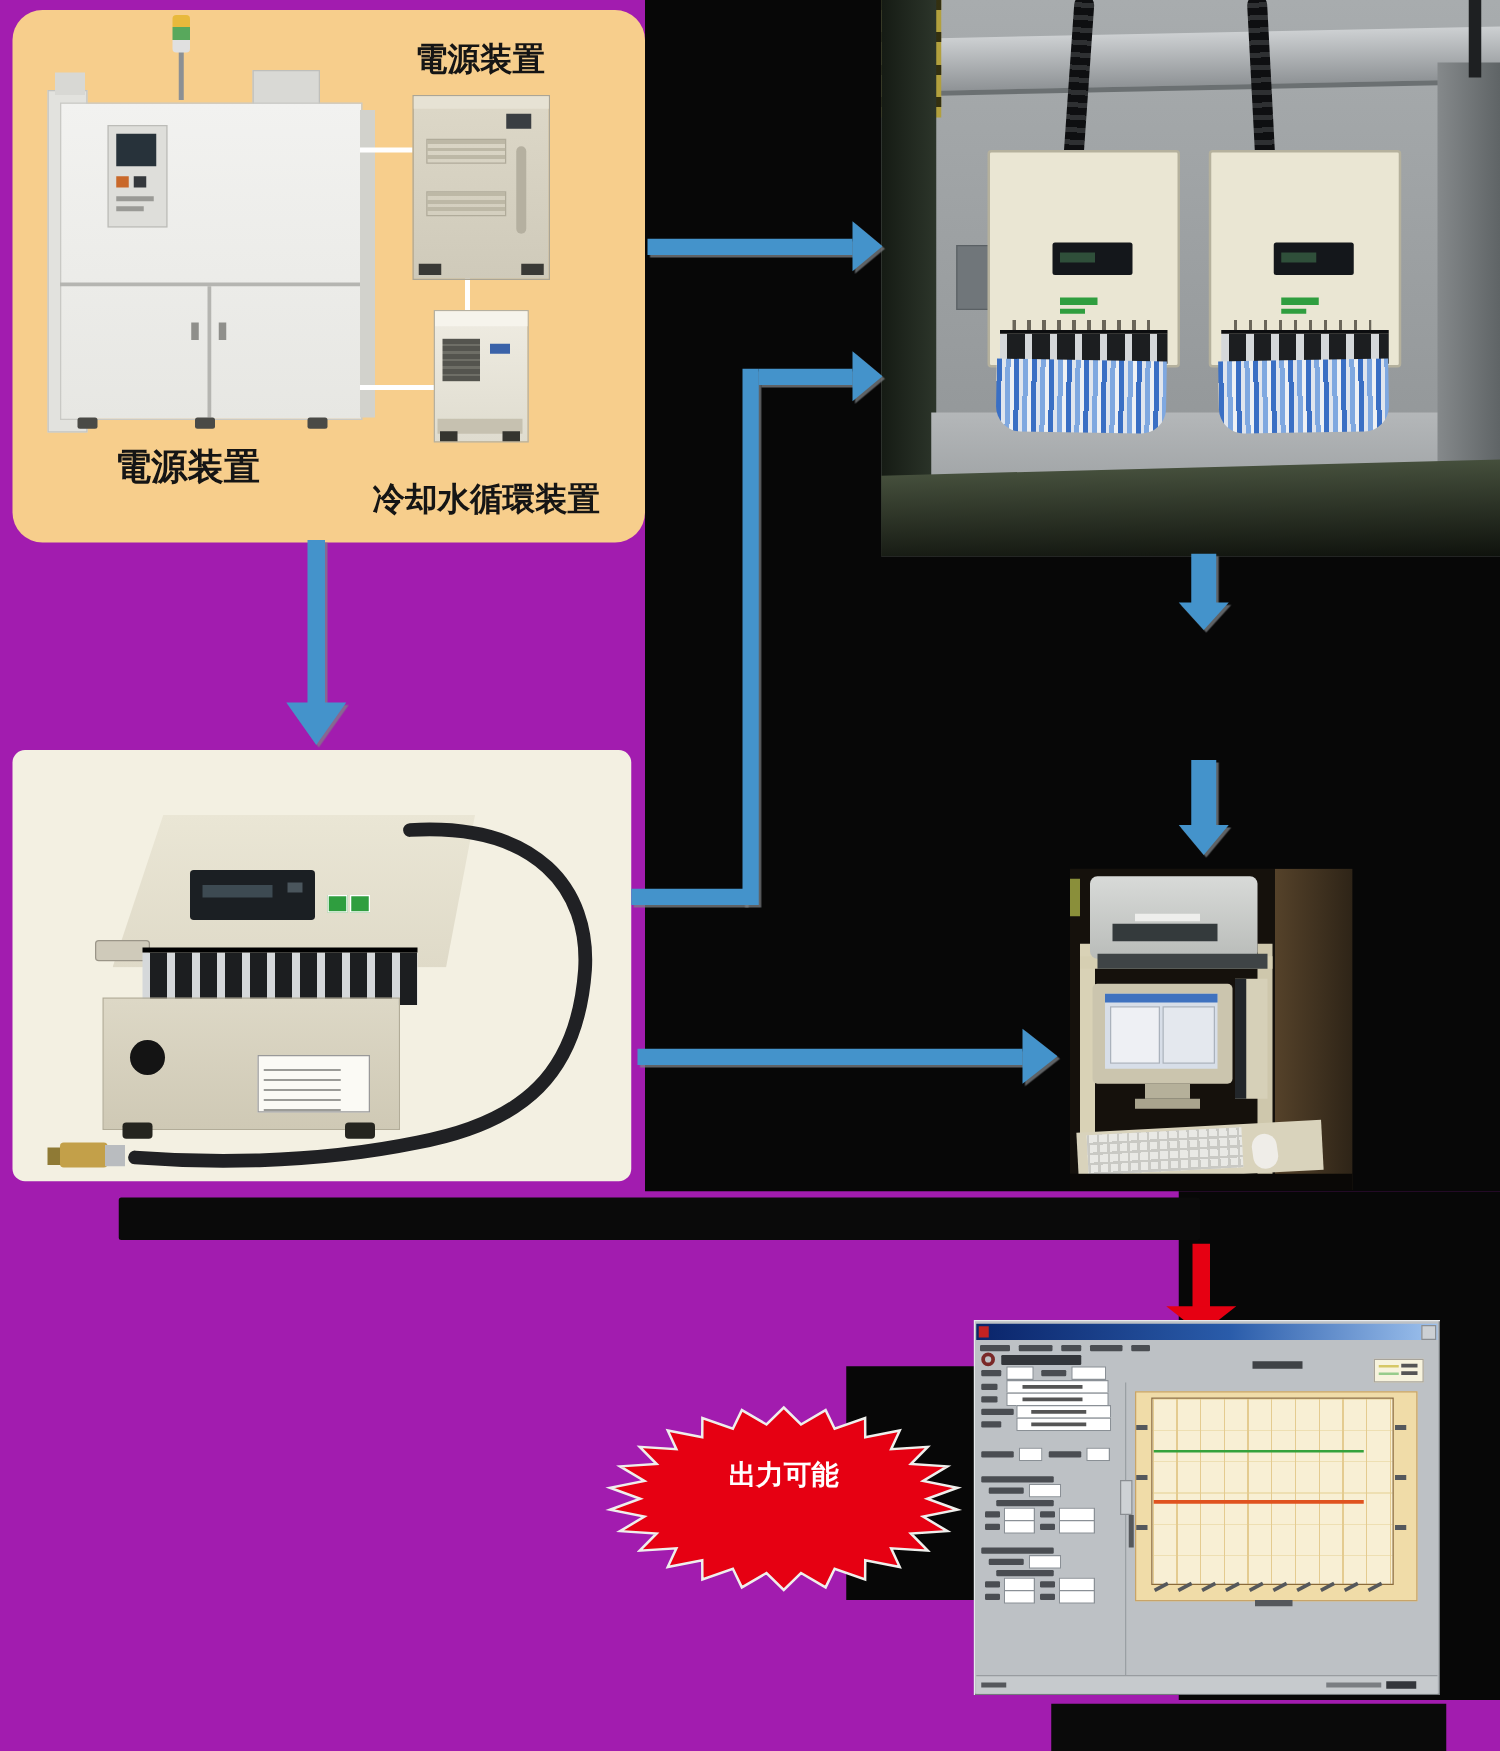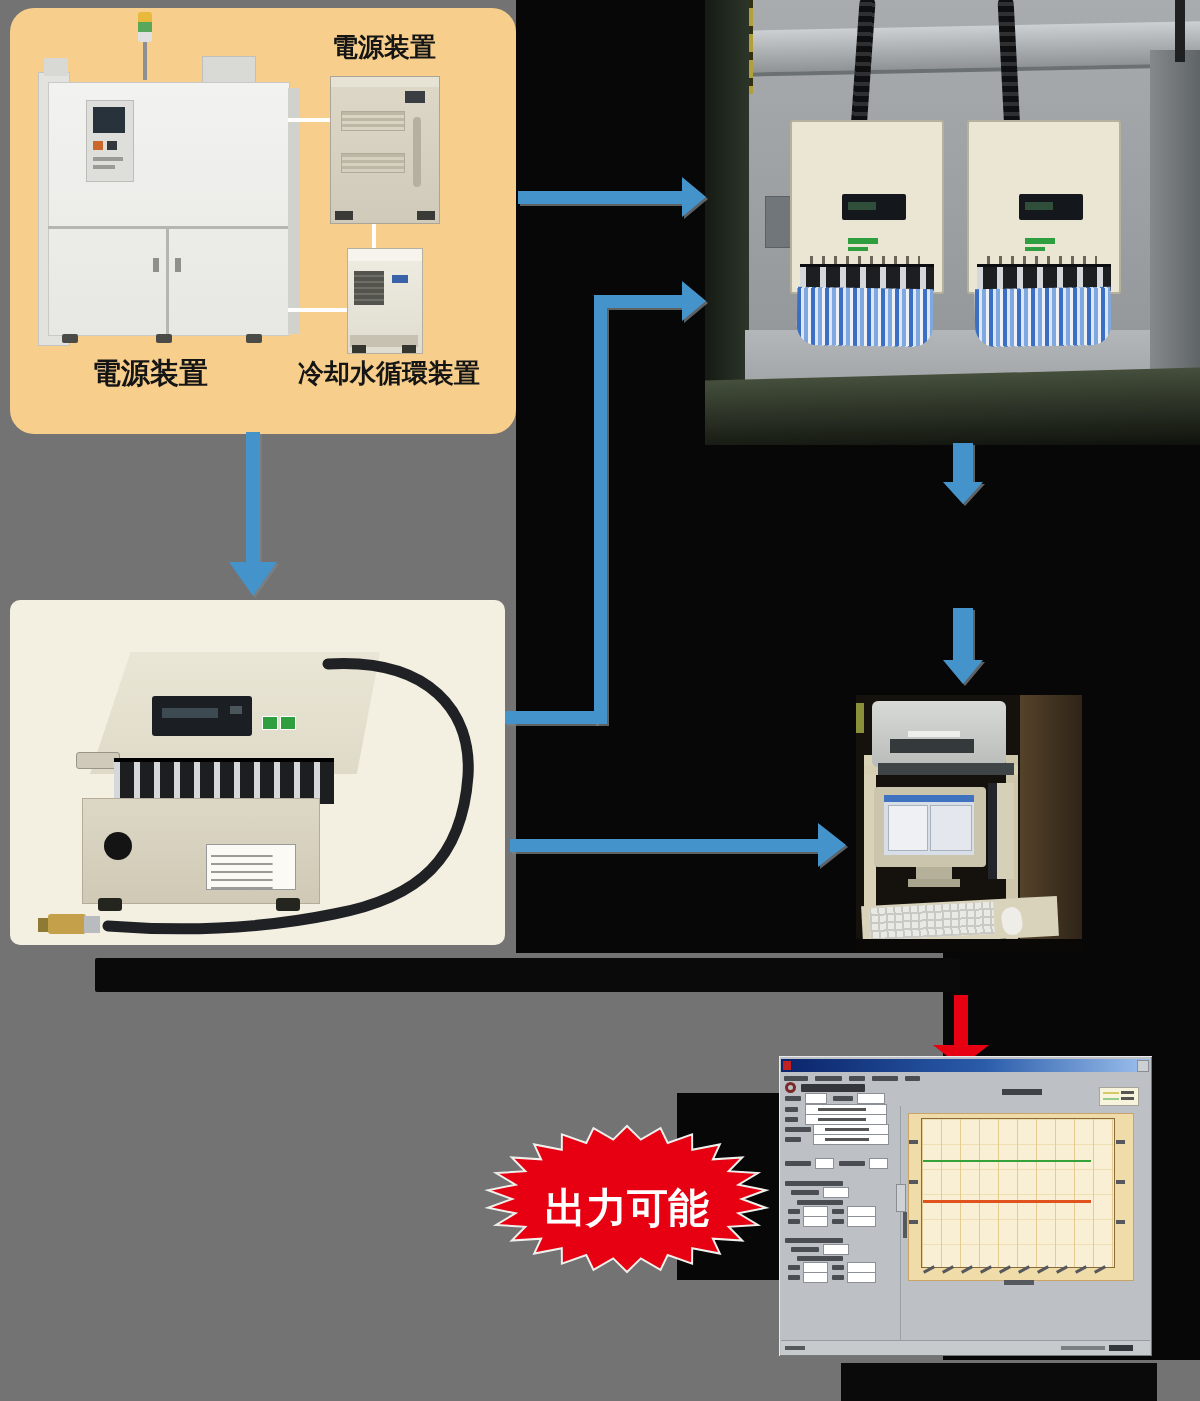--- a/index.html
+++ b/index.html
@@ -1,16 +1,16 @@
 <!DOCTYPE html>
 <html><head>
 <meta charset="utf-8">
 <style>
   html,body{margin:0;padding:0;background:#fff;}
-  #stage{position:relative;width:1200px;height:1401px;background:#737373;overflow:hidden;
+  #stage{position:relative;width:1200px;height:1401px;background:#a21caf;overflow:hidden;
          font-family:"Liberation Sans","DejaVu Sans",sans-serif;}
   .abs{position:absolute;}
   .jp{font-weight:900;color:#151515;white-space:nowrap;}
   .arrow-shaft{background:#4493CB;}
   .arrow{filter:drop-shadow(2px 2px 0 rgba(125,130,133,.75));}
   .tri{width:0;height:0;}
   .blackzone{background:#070707;}
   .lbl-bar{background:#4a4d52;position:absolute;border-radius:1px;}
   .inp-box{background:#fff;border:1px solid #8a9096;position:absolute;}
   .val-bar{position:absolute;background:#555;height:3px;top:3px;left:15%;width:60%;}
@@ -73,21 +73,21 @@
       <div class="abs" style="left:0;top:0;width:74px;height:12px;background:#f6f4ec;"></div>
       <div class="abs" style="left:6px;top:22px;width:30px;height:34px;background:repeating-linear-gradient(180deg,#54544e 0 4px,#6e6e66 4px 6px);"></div>
       <div class="abs" style="left:44px;top:26px;width:16px;height:8px;background:#3a62a8;"></div>
       <div class="abs" style="left:2px;top:86px;width:68px;height:12px;background:#c6c1b0;"></div>
       <div class="abs" style="left:4px;top:96px;width:14px;height:8px;background:#35352f;"></div>
       <div class="abs" style="left:54px;top:96px;width:14px;height:8px;background:#35352f;"></div>
     </div>
 
     <div class="abs jp" style="left:322px;top:22px;font-size:26px;">電源装置</div>
     <div class="abs jp" style="left:82px;top:346px;font-size:29px;">電源装置</div>
-    <div class="abs jp" style="left:288px;top:348px;font-size:26px;">冷却水循環装置</div>
+    <div class="abs jp" style="left:288px;top:374px;font-size:26px;">冷却水循環装置</div>
   </div>
 
   <div class="abs" style="left:705px;top:0;width:495px;height:445px;overflow:hidden;background:linear-gradient(180deg,#a8acae,#8e9294);">
     <div class="abs" style="left:28px;top:26px;width:470px;height:42px;background:linear-gradient(180deg,#cdd0d2,#8f9396);border-bottom:4px solid #6b7072;transform:rotate(-1.2deg);"></div>
     <div class="abs" style="left:0;top:0;width:48px;height:94px;background:#b2a03d;background-image:repeating-linear-gradient(180deg,rgba(20,20,5,.8) 0 8px,transparent 8px 26px);"></div>
     <div class="abs" style="left:-10px;top:0;width:54px;height:445px;background:linear-gradient(90deg,#10150f,#2c352a);"></div>
     <div class="abs" style="left:150px;top:-4px;width:16px;height:140px;background:repeating-linear-gradient(180deg,#0e0f11 0 6px,#2e3032 6px 10px);transform:rotate(4deg);border-radius:8px;"></div>
     <div class="abs" style="left:296px;top:-4px;width:16px;height:140px;background:repeating-linear-gradient(180deg,#0e0f11 0 6px,#2e3032 6px 10px);transform:rotate(-3deg);border-radius:8px;"></div>
     <div class="abs" style="left:60px;top:196px;width:36px;height:50px;background:#70767a;border:1px solid #5a6064;"></div>
     <div class="abs" style="left:40px;top:330px;width:420px;height:70px;background:linear-gradient(180deg,#b4b7b9,#9ca0a2);"></div>
@@ -199,21 +199,21 @@
 
   <div>
     <div class="abs" style="left:954px;top:995px;width:14px;height:52px;background:#E60012;"></div>
     <div class="abs tri" style="left:933px;top:1045px;border-left:28px solid transparent;border-right:28px solid transparent;border-top:22px solid #E60012;"></div>
   </div>
 
   <svg id="starburst" width="322" height="182" style="position:absolute;left:466px;top:1108px;">
     <polygon id="star-poly" points="161.0,18.0 174.8,31.6 194.5,20.1 201.7,35.0 226.1,26.4 226.2,41.7 253.8,36.4 246.9,51.3 276.2,49.5 262.7,63.2 291.9,65.1 272.5,76.7 300.0,82.2 275.8,91.0 300.0,99.8 272.5,105.3 291.9,116.9 262.7,118.8 276.2,132.5 246.9,130.7 253.8,145.6 226.2,140.3 226.1,155.6 201.7,147.0 194.5,161.9 174.8,150.4 161.0,164.0 147.2,150.4 127.5,161.9 120.3,147.0 95.9,155.6 95.8,140.3 68.2,145.6 75.1,130.7 45.8,132.5 59.3,118.8 30.1,116.9 49.5,105.3 22.0,99.8 46.2,91.0 22.0,82.2 49.5,76.7 30.1,65.1 59.3,63.2 45.8,49.5 75.1,51.3 68.2,36.4 95.8,41.7 95.9,26.4 120.3,35.0 127.5,20.1 147.2,31.6" fill="#E60012" stroke="#efefec" stroke-width="2"></polygon>
   </svg>
   <div class="abs" style="left:466px;top:1160px;width:322px;text-align:center;color:#fff;font-weight:900;">
-    <div style="font-size:41px;line-height:40px;margin-top:28px;">出力可能</div>
+    <div style="font-size:22px;line-height:40px;">出力可能</div>
   </div>
 
   <div class="abs" style="left:779px;top:1056px;width:373px;height:300px;background:#BDC1C5;box-shadow:inset 1px 1px 0 #e8eaec,inset -1px -1px 0 #74797c;">
     <div class="abs" style="left:2px;top:3px;width:369px;height:13px;background:linear-gradient(90deg,#0a246a,#2a5caa 55%,#9ec2ee);">
       <div class="abs" style="left:2px;top:2px;width:8px;height:9px;background:#c32222;"></div>
       <div class="abs" style="left:356px;top:1px;width:10px;height:10px;background:#ccd0d4;border:1px solid #8a8e92;"></div>
     </div>
     <div id="menu-bar" class="abs" style="left:5px;top:19px;width:220px;height:8px;">
         <div class="lbl-bar" style="left: 0px; top: 1px; width: 24px; height: 5px;"></div>
         <div class="lbl-bar" style="left: 31px; top: 1px; width: 27px; height: 5px;"></div>

